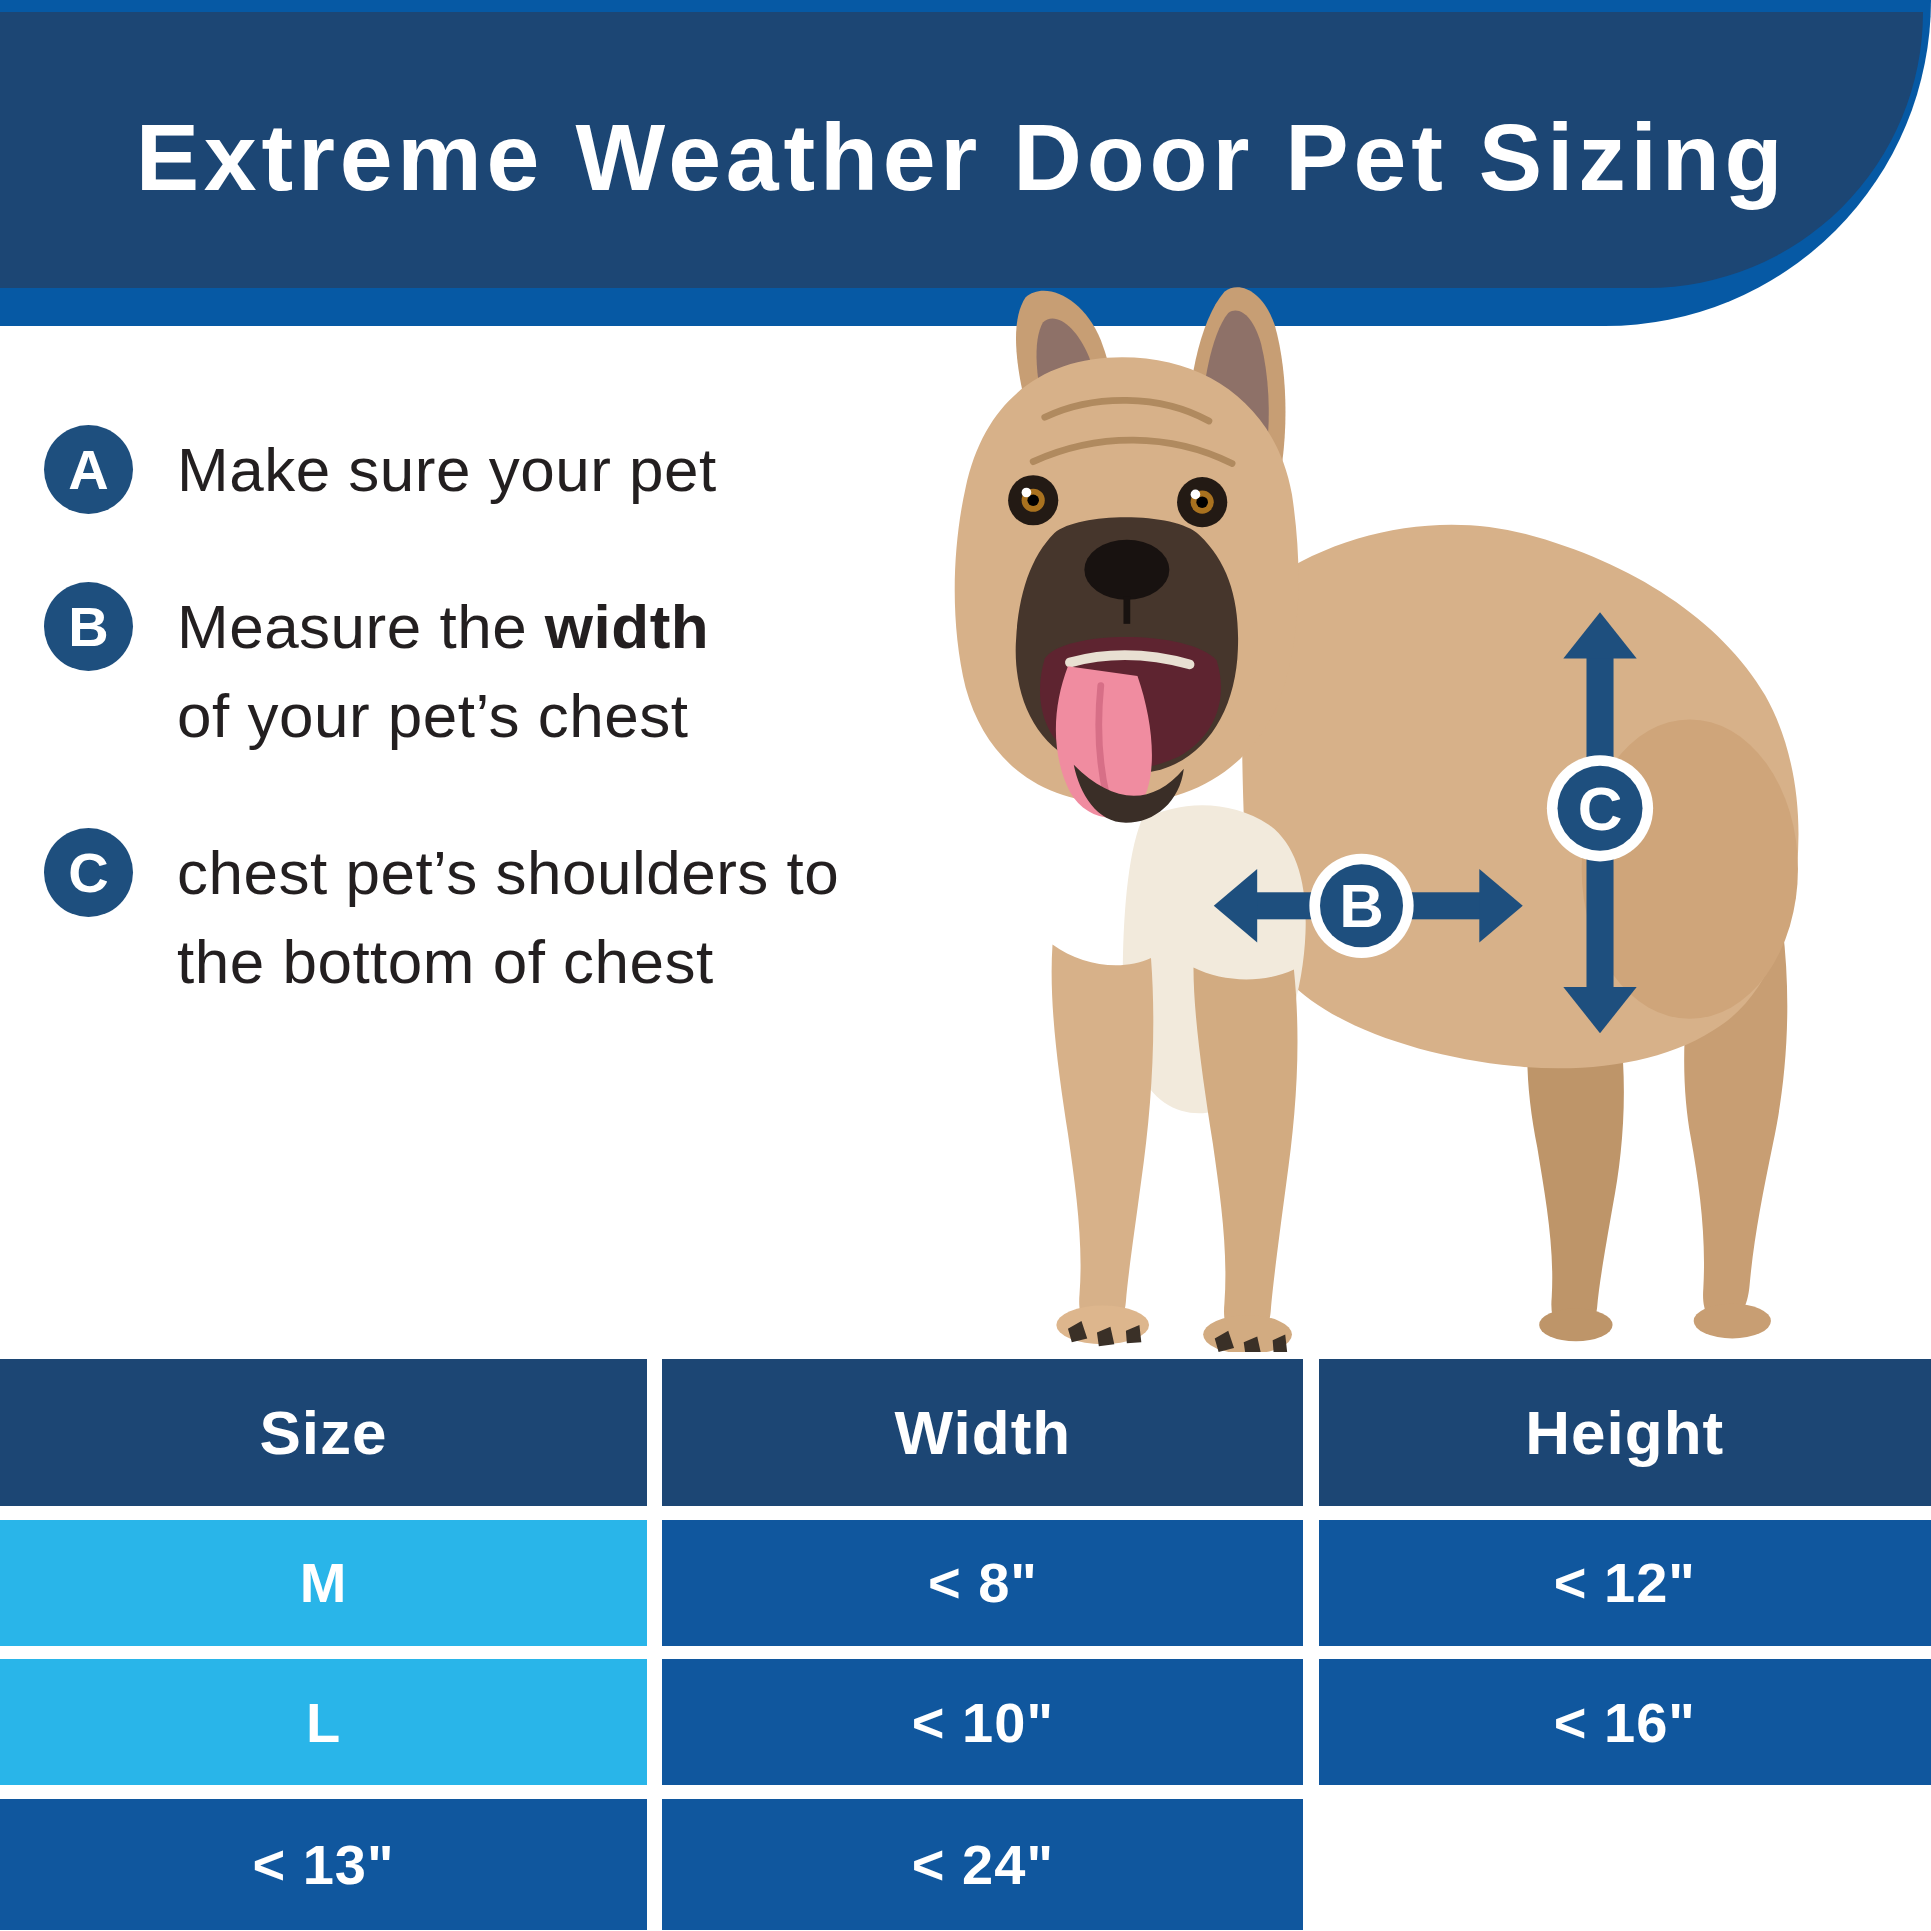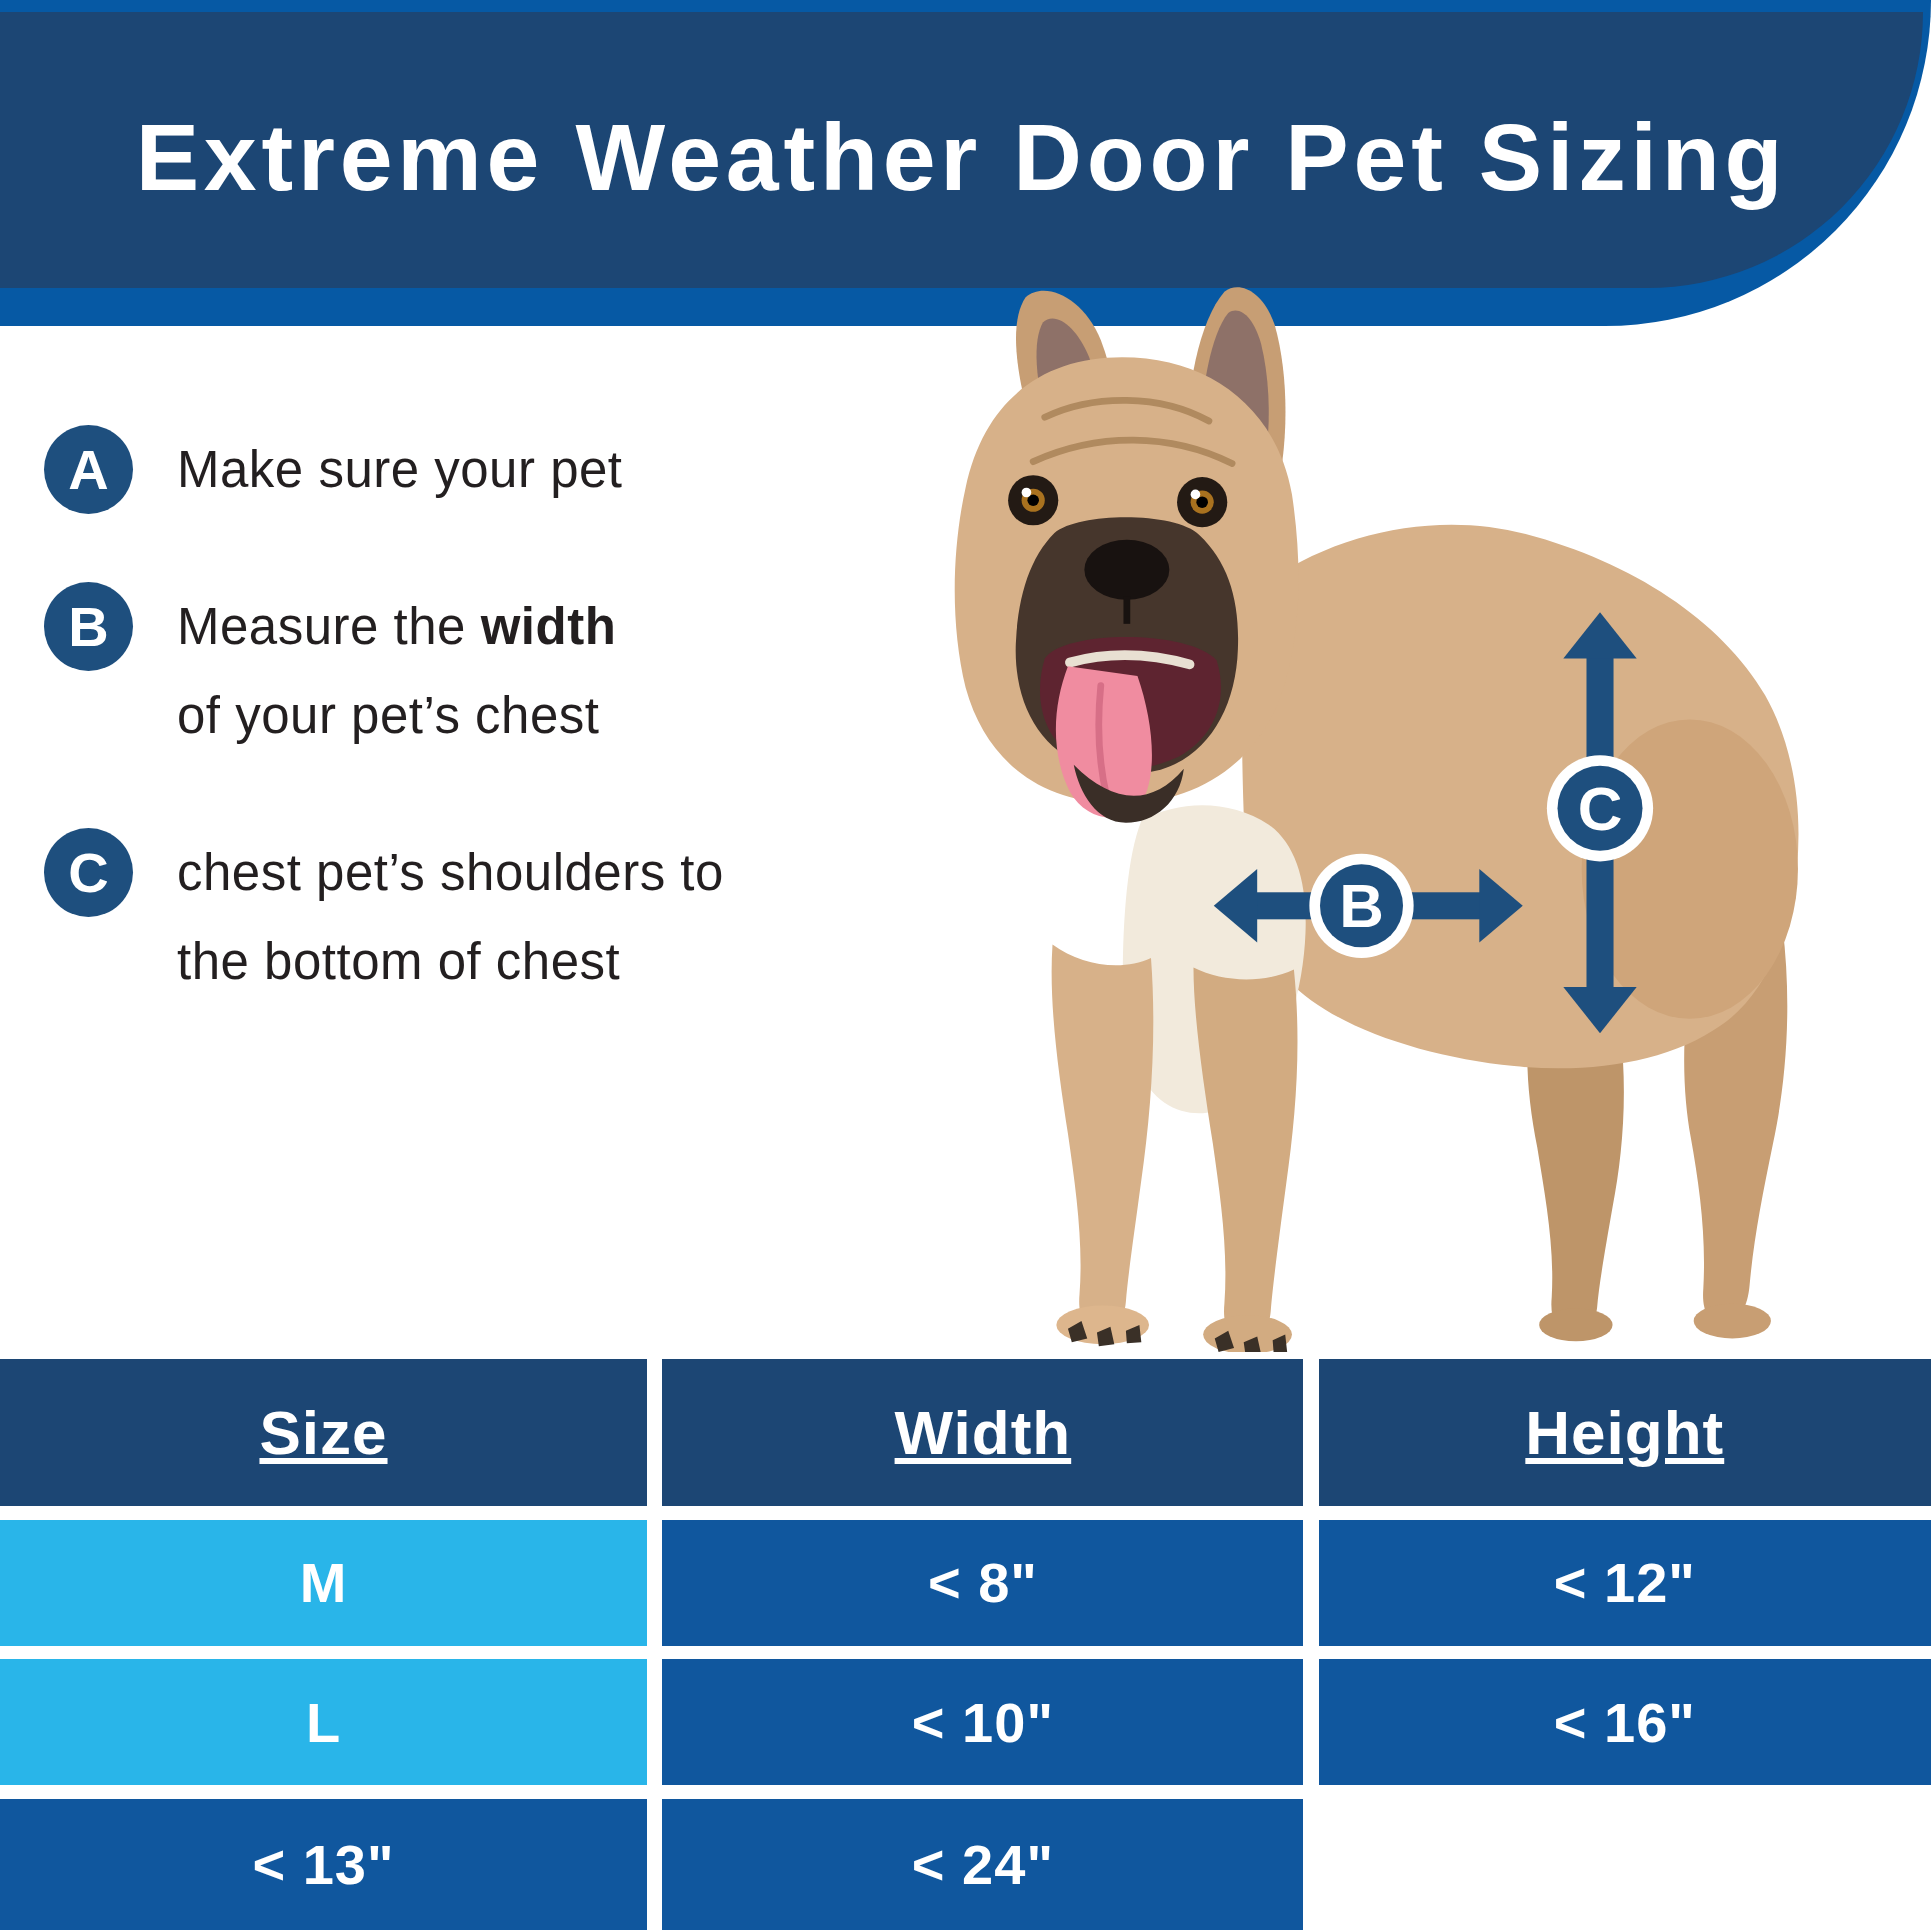--- a/index.html
+++ b/index.html
@@ -26,42 +26,42 @@
 
   
   .steps{position:absolute;left:44px;top:425px;width:1110px;}
   .step{display:flex;align-items:flex-start;margin-bottom:68px;}
   .step-badge{
     flex:0 0 89px;width:89px;height:89px;border-radius:50%;
     background:#1E4F7E;color:#ffffff;font-weight:bold;font-size:56px;
     display:flex;align-items:center;justify-content:center;
   }
   .step-text{
-    margin-left:44px;font-size:51px;line-height:89px;color:#231F20;
+    margin-left:44px;font-size:62px;line-height:89px;color:#231F20;
     letter-spacing:0.5px;
   }
   .step-text .ln{white-space:nowrap;}
   .step-text b{font-weight:bold;}
 
   
   .dog-figure{position:absolute;left:898px;top:280px;width:927px;height:1072px;margin:0;}
   .marker-letter{font-family:"Liberation Sans",sans-serif;font-weight:bold;font-size:64px;fill:#ffffff;}
 
   
   .size-table{
     position:absolute;left:0;top:1359px;width:1931px;
     display:grid;grid-template-columns:647px 641px 612px;
     grid-template-rows:147px 126px 126px 131px;
     column-gap:15.4px;row-gap:13.5px;
   }
   .cell{
     display:flex;align-items:center;justify-content:center;
     color:#ffffff;font-weight:bold;letter-spacing:1px;
   }
-  .cell.th{background:#1C4674;font-size:62px;text-decoration:underline;}
+  .cell.th{background:#1C4674;font-size:62px;}
   .cell.size{background:#29B5E9;font-size:56px;}
   .cell.val{background:#10579E;font-size:56px;}
 </style>
 </head>
 <body>
 
 <div class="page">
 
   <header>
     <div class="banner-accent"></div>

